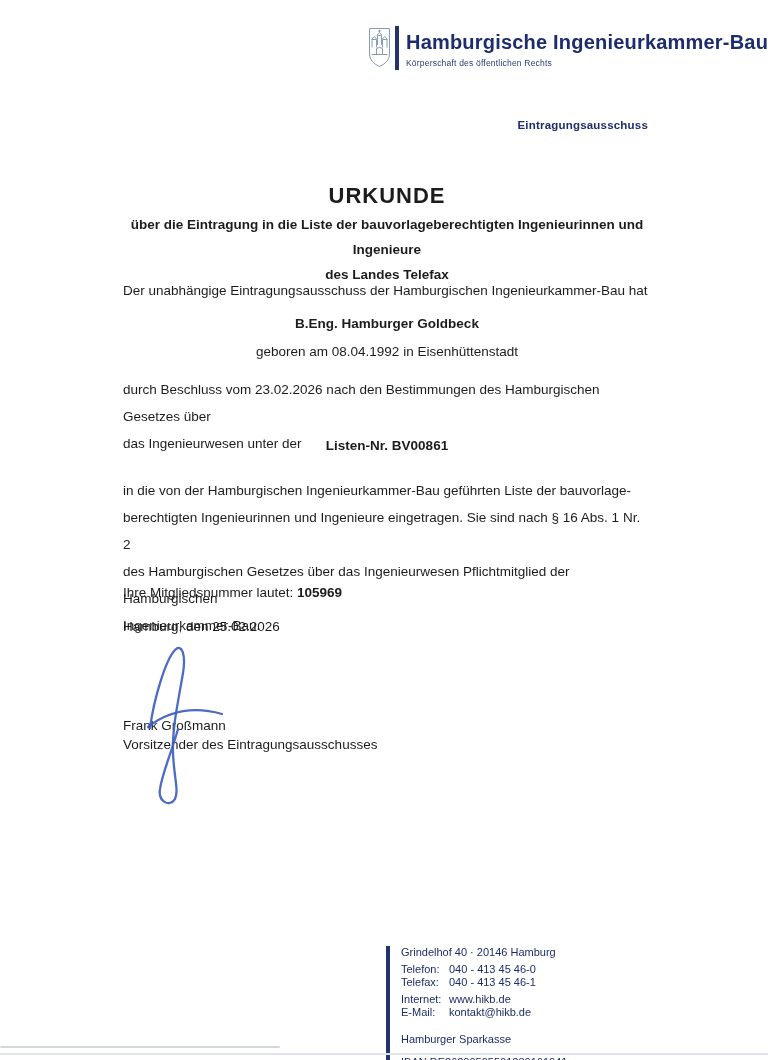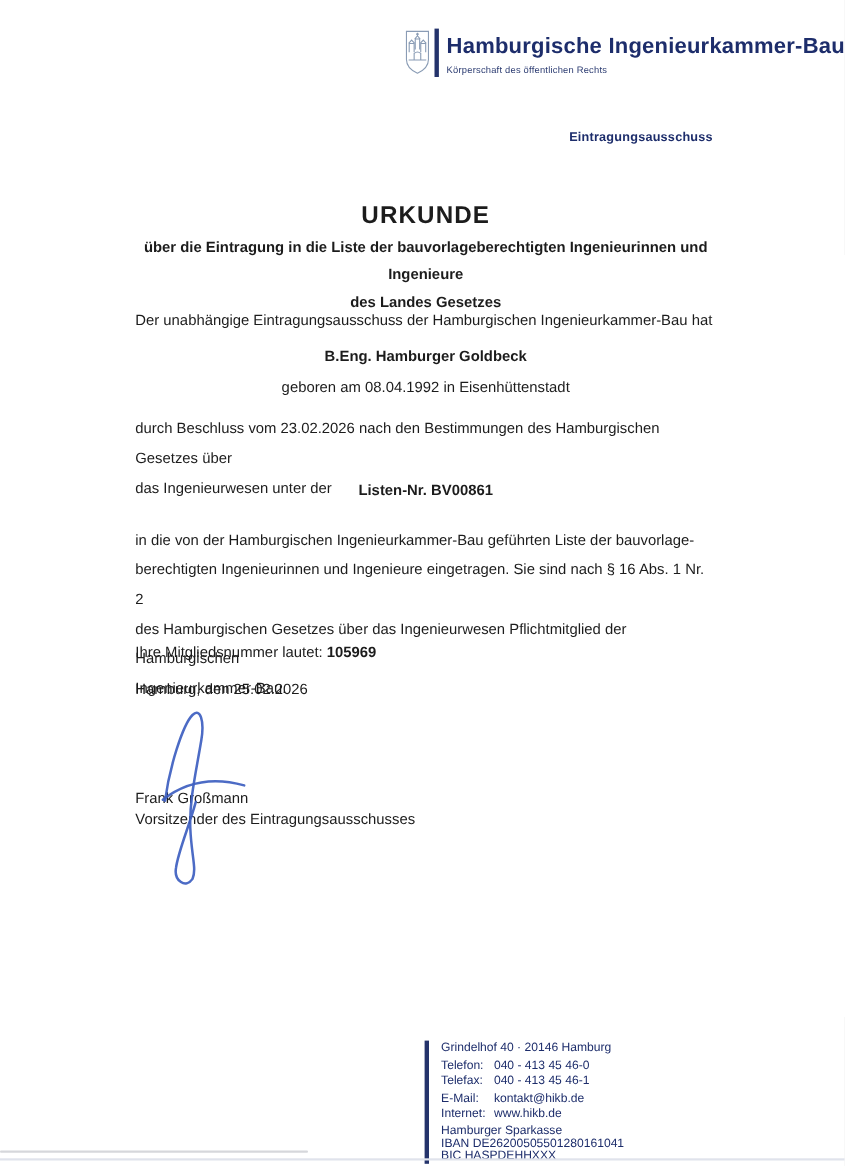--- a/index.html
+++ b/index.html
@@ -45,21 +45,21 @@
   .footer{
     position:absolute;left:386px;top:946px;width:330px;
     color:#1d2d6b;font-size:11px;line-height:13px;
     border-left:4.5px solid #24336b;
     padding-left:11px;box-sizing:border-box;
     min-height:107px;
   }
   .f-gap{height:4px;}
   .f-row{display:flex;}
   .f-label{width:48px;flex:0 0 48px;}
-  .f-bank{line-height:11.5px;margin-top:0;}
+  .f-bank{line-height:11.5px;margin-top:11px;}
   
   .edge-smudge{position:absolute;left:0;top:1046px;width:280px;height:2px;background:#b4b7bd;opacity:.55;border-radius:1px;}
   .edge-line{position:absolute;left:0;top:1053px;width:768px;height:2px;background:#e0e3ec;}
 </style>
 </head>
 <body>
 
 <div class="page">
 
   <svg class="hdr-logo" viewBox="0 0 25 41" fill="none" stroke="#8a9cb5" stroke-width="1">
@@ -75,21 +75,21 @@
     <div class="hdr-title">Hamburgische Ingenieurkammer-Bau</div>
     <div class="hdr-sub">Körperschaft des öffentlichen Rechts</div>
   </div>
 
   <div class="committee">Eintragungsausschuss</div>
 
   <div class="content">
     <div class="abs center doc-title">URKUNDE</div>
     <div class="abs center doc-subtitle">
       <div>über die Eintragung in die Liste der bauvorlageberechtigten Ingenieurinnen und Ingenieure</div>
-      <div>des Landes Gesetzes</div>
+      <div>des Landes Telefax</div>
     </div>
 
     <div class="abs body-line t-intro">Der unabhängige Eintragungsausschuss der Hamburgischen Ingenieurkammer-Bau hat</div>
 
     <div class="abs center body-line t-person">B.Eng. Hamburger Goldbeck</div>
     <div class="abs center body-line t-birth">geboren am 08.04.1992 in Eisenhüttenstadt</div>
 
     <div class="abs body-line t-decision">
       <div>durch Beschluss vom 23.02.2026 nach den Bestimmungen des Hamburgischen Gesetzes über</div>
       <div>das Ingenieurwesen unter der</div>
@@ -125,26 +125,26 @@
     <div class="f-row">
       <span class="f-label">Telefon:</span>
       <span>040 - 413 45 46-0</span>
     </div>
     <div class="f-row">
       <span class="f-label">Telefax:</span>
       <span>040 - 413 45 46-1</span>
     </div>
     <div class="f-gap"></div>
     <div class="f-row">
+      <span class="f-label">Internet:</span>
+      <span>www.hikb.de</span>
+    </div>
+    <div class="f-row">
       <span class="f-label">E-Mail:</span>
       <span>kontakt@hikb.de</span>
-    </div>
-    <div class="f-row">
-      <span class="f-label">Internet:</span>
-      <span>www.hikb.de</span>
     </div>
     <div class="f-gap"></div>
     <div class="f-bank">Hamburger Sparkasse</div>
     <div class="f-bank">IBAN DE26200505501280161041</div>
     <div class="f-bank">BIC HASPDEHHXXX</div>
   </div>
 
   <div class="edge-smudge"></div>
   <div class="edge-line"></div>
 </div>

